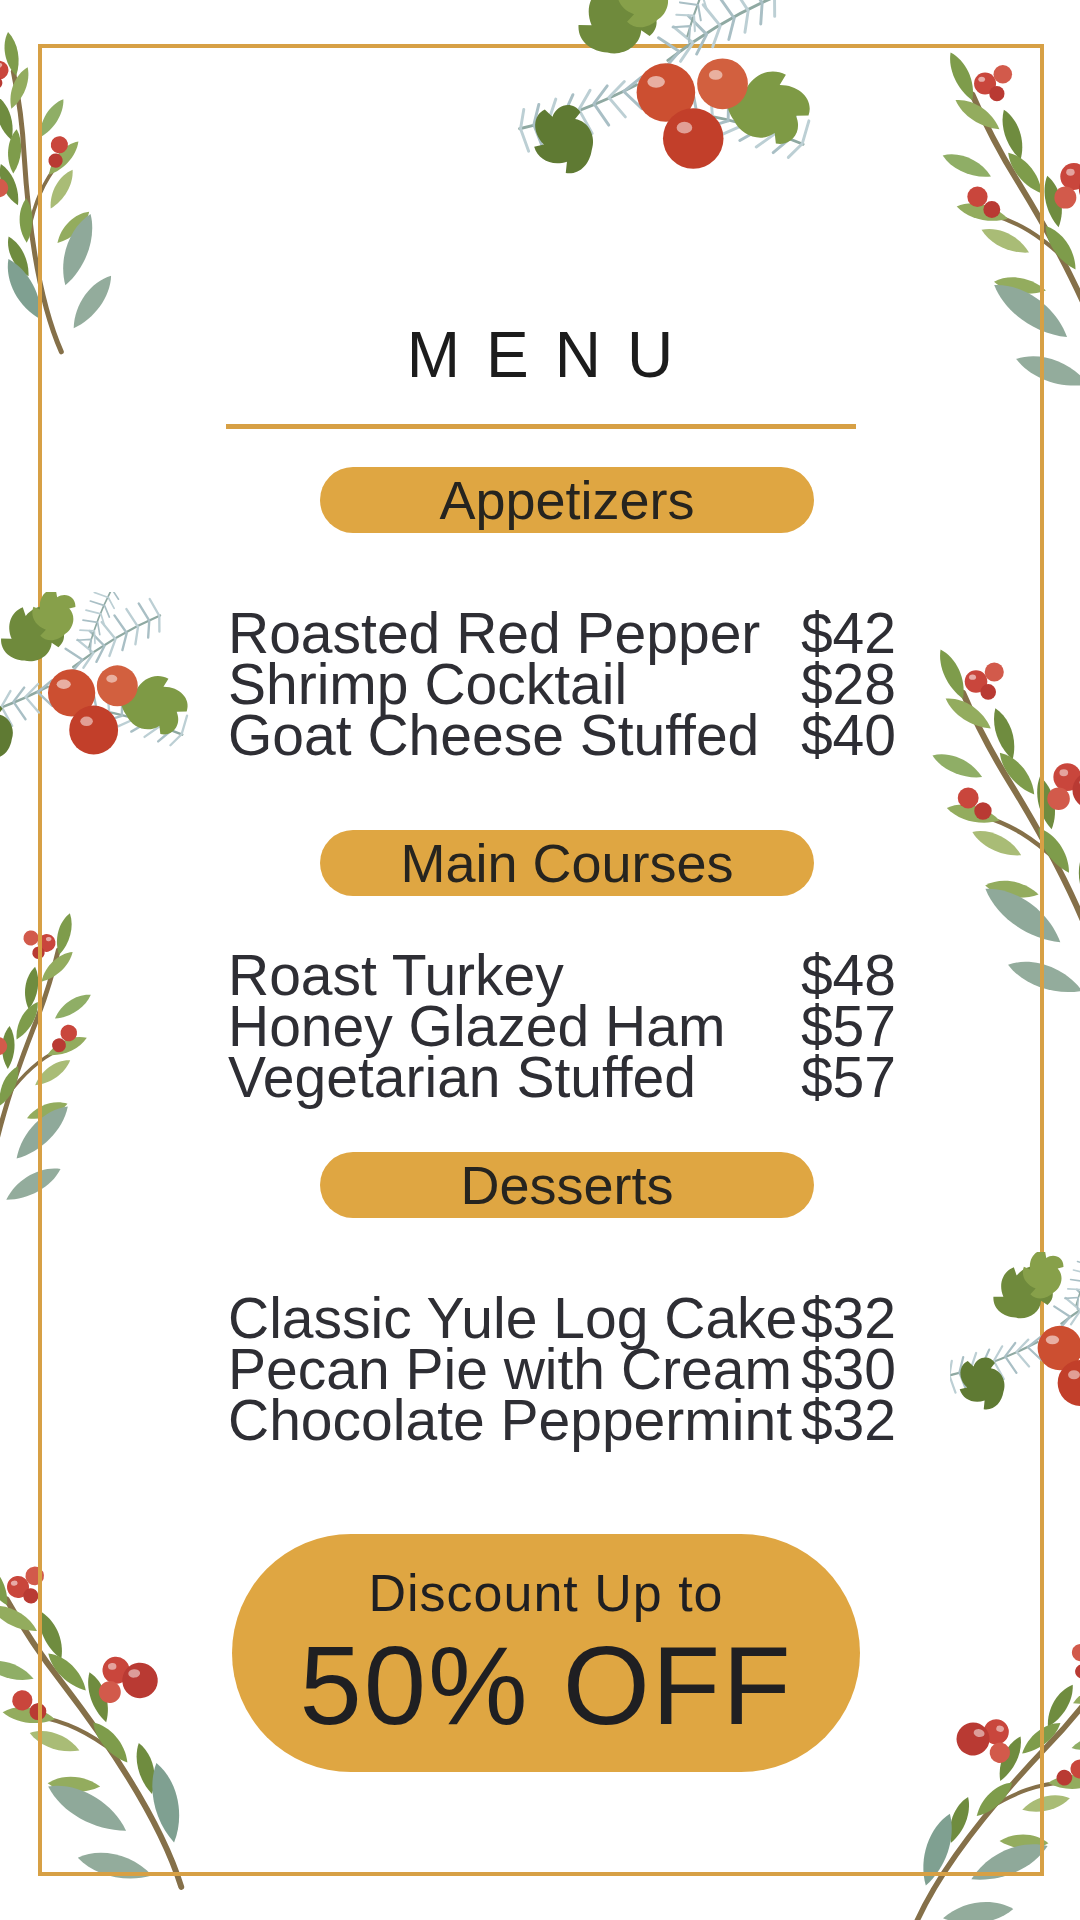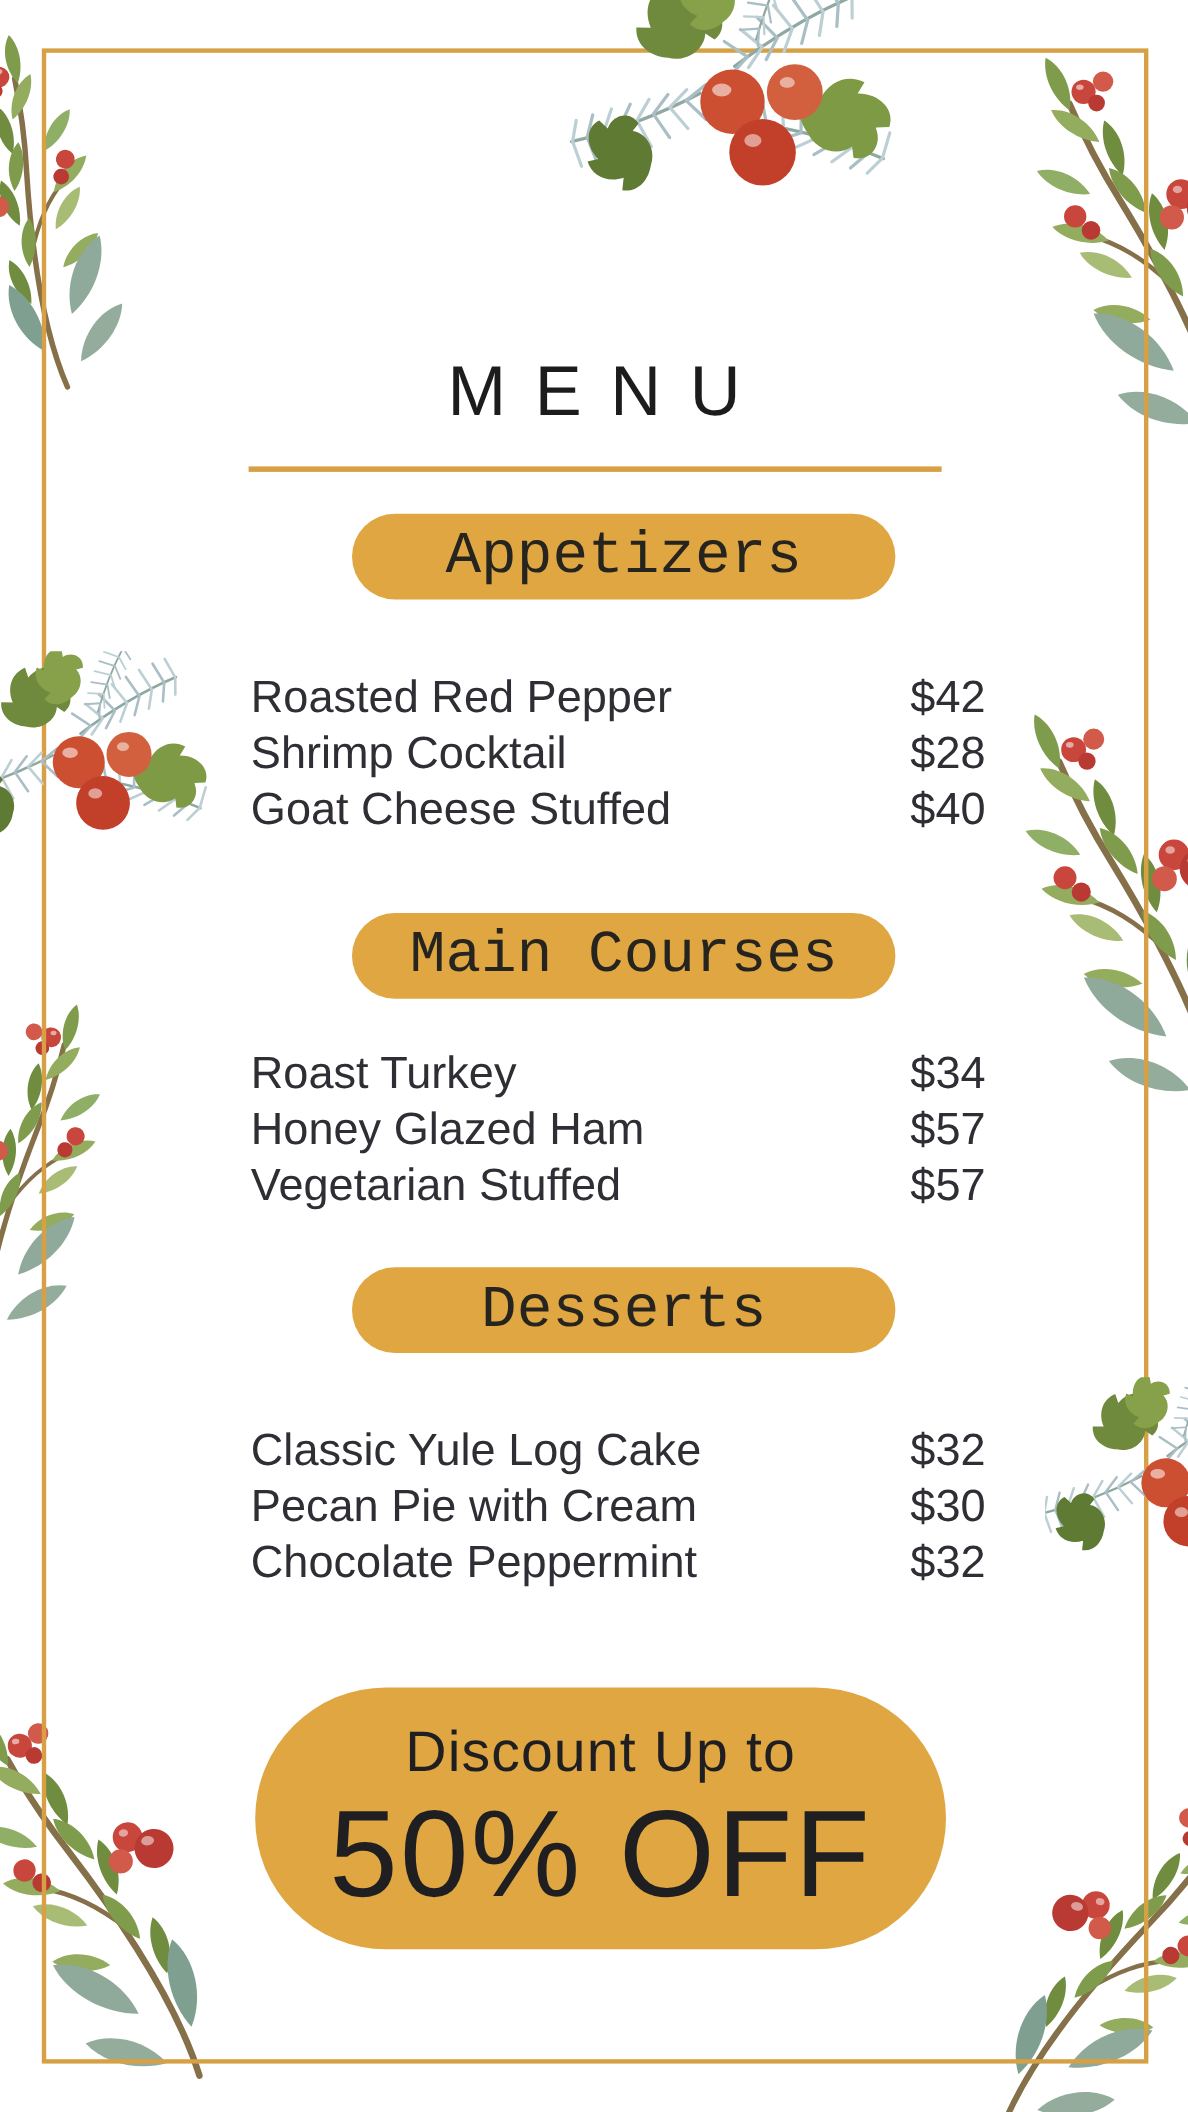--- a/index.html
+++ b/index.html
@@ -32,31 +32,31 @@
     position:absolute;left:0;top:318px;width:1080px;text-align:center;z-index:4;
     font-size:64px;font-weight:400;letter-spacing:26px;margin-left:13px;
     color:#1c1c1c;
   }
   .divider{
     position:absolute;left:226px;top:424px;width:630px;height:5px;
     background:#d7a045;z-index:4;
   }
   
   .pill{
-    position:absolute;left:320px;width:494px;height:78px;border-radius:46px;
+    position:absolute;left:320px;width:494px;height:66px;border-radius:46px;
     background:#dfa642;display:flex;align-items:center;justify-content:center;
-    font-size:54px;color:#26241f;z-index:4;font-family:Liberation Mono, monospace;
+    font-size:54px;color:#26241f;z-index:4;
   }
   .pill.appetizers{top:467px;}
   .pill.mains{top:808px;margin-top:22px;}
   .pill.desserts{top:1152px;}
   
   .items{
     position:absolute;left:228px;width:668px;z-index:4;
-    font-size:41px;line-height:51px;color:#2e2e34;
+    font-size:57px;line-height:51px;color:#2e2e34;
   }
   .items.appetizers{top:608px;}
   .items.mains{top:950px;}
   .items.desserts{top:1293px;}
   .row{display:flex;justify-content:space-between;align-items:baseline;}
   .price{text-align:right;}
   
   .discount{
     position:absolute;left:232px;top:1534px;width:628px;height:238px;
     border-radius:119px;background:#dfa642;z-index:4;
@@ -190,21 +190,21 @@
       <span class="price">$40</span>
     </div>
   </div>
 
   <div class="pill mains">
     <span>Main Courses</span>
   </div>
   <div class="items mains">
     <div class="row">
       <span>Roast Turkey</span>
-      <span class="price">$34</span>
+      <span class="price">$48</span>
     </div>
     <div class="row">
       <span>Honey Glazed Ham</span>
       <span class="price">$57</span>
     </div>
     <div class="row">
       <span>Vegetarian Stuffed</span>
       <span class="price">$57</span>
     </div>
   </div>

